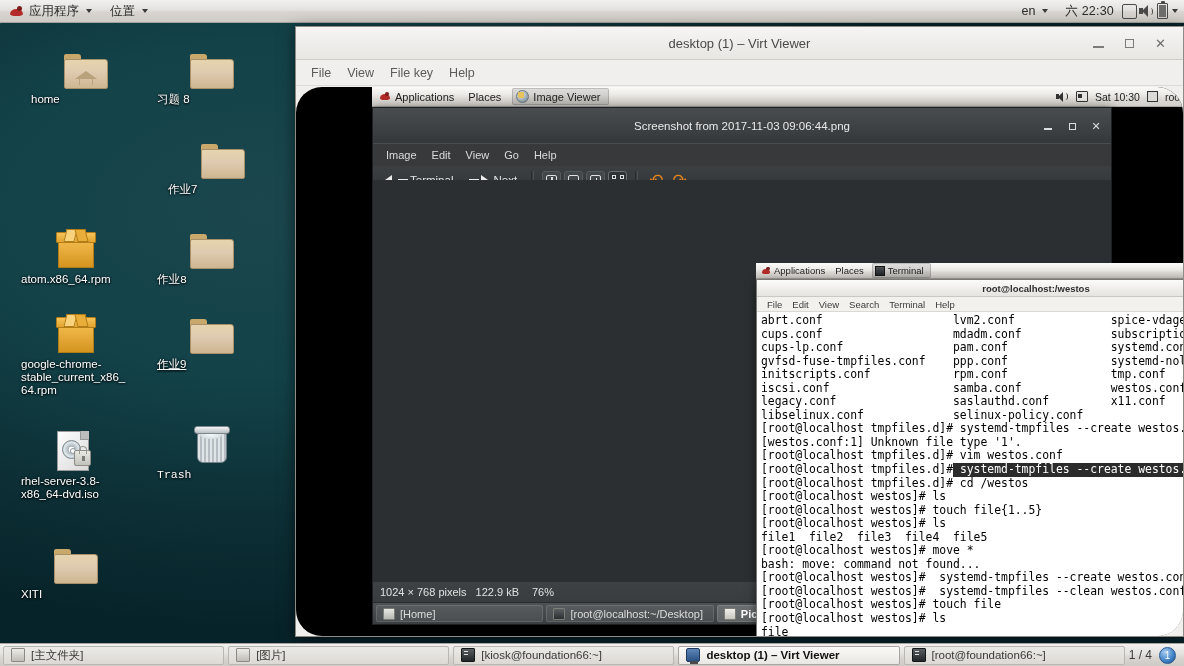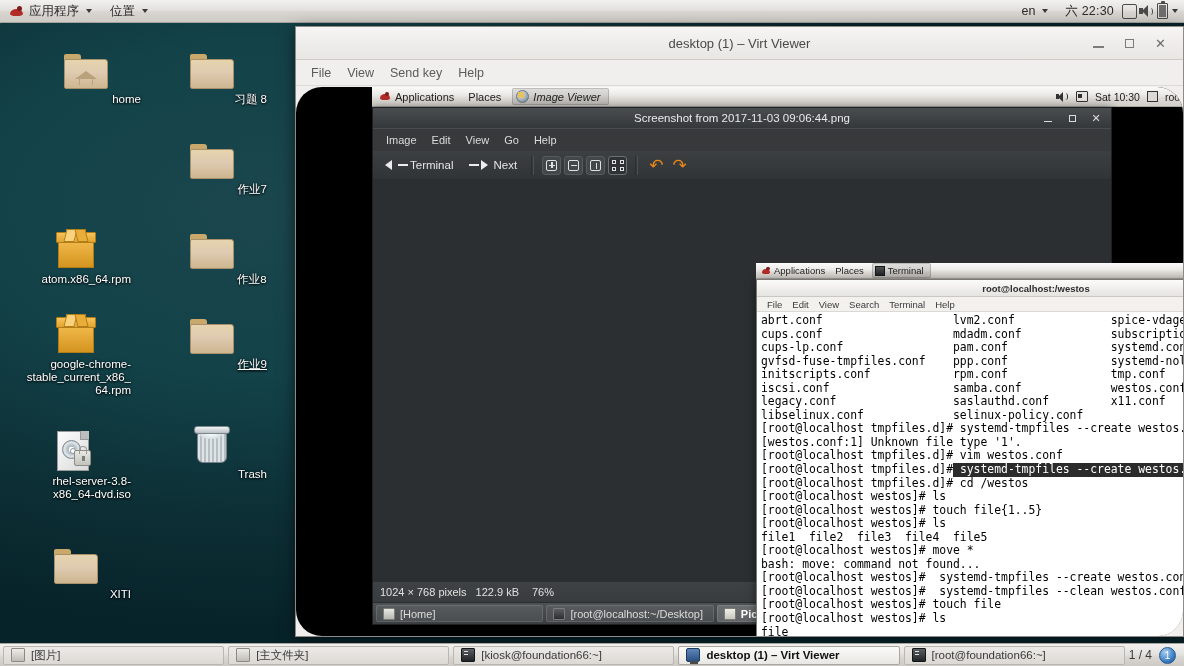--- a/index.html
+++ b/index.html
@@ -39,21 +39,21 @@
   .ico-bat:after{content:"";position:absolute;left:1px;top:1px;right:1px;bottom:1px;background:#6e6e6e;}
 
   
   #desktop{
     left:0;top:23px;width:1184px;height:620px;
     background:
       linear-gradient(118deg,rgba(255,255,255,.05) 0 1px,transparent 1px 60px),
       linear-gradient(118deg,rgba(255,255,255,.035) 0 1px,transparent 1px 95px),
       radial-gradient(ellipse 700px 420px at 22% 30%,#1b464d 0%,#134249 40%,#0c2e34 75%,#07232a 100%);
   }
-  .icon-cell{position:absolute;width:110px;text-align:right;color:#fff;cursor:default;}
+  .icon-cell{position:absolute;width:110px;text-align:left;color:#fff;cursor:default;}
   .icon-cell .lbl{
     font-size:11.5px;line-height:13px;margin-top:4px;
     text-shadow:0 1px 2px rgba(0,0,0,.9),0 0 3px rgba(0,0,0,.8);
     word-wrap:break-word;
   }
   .icon-art{height:48px;display:flex;align-items:flex-end;justify-content:center;}
 
   
   .folder{width:44px;height:35px;position:relative;}
   .folder .tab{position:absolute;left:0;top:0;width:17px;height:7px;background:#c9a86b;border-radius:2px 3px 0 0;}
@@ -119,40 +119,40 @@
   #inner-panel{
     left:76px;top:0;width:811px;height:20px;
     background:linear-gradient(to bottom,#fafaf8 0%,#eceae7 40%,#dedbd6 60%,#d2cfca 100%);
     border-bottom:1px solid #a9a59f;
     display:flex;align-items:center;font-size:11px;color:#222;box-sizing:border-box;
   }
   .ip-item{padding:0 7px;height:20px;display:flex;align-items:center;gap:4px;cursor:default;}
   .rh-logo-sm{width:12px;height:11px;position:relative;}
   .rh-logo-sm:before{content:"";position:absolute;left:1px;top:3px;width:10px;height:6px;border-radius:50% 50% 45% 45%/70% 70% 30% 30%;background:#b32b28;}
   .rh-logo-sm:after{content:"";position:absolute;left:6px;top:0.5px;width:4px;height:4px;border-radius:50%;background:#7c1d1b;}
-  .task-chip{display:flex;align-items:center;gap:4px;padding:1px 8px 1px 3px;background:rgba(0,0,0,.10);border:1px solid rgba(0,0,0,.15);border-radius:2px;margin-left:4px;font-style:italic;}
+  .task-chip{display:flex;align-items:center;gap:4px;padding:1px 8px 1px 3px;background:rgba(0,0,0,.10);border:1px solid rgba(0,0,0,.15);border-radius:2px;margin-left:4px;}
   .eog-ico{width:13px;height:13px;border-radius:50%;background:radial-gradient(circle at 35% 30%,#fff 0 18%,#cfd7dd 19%,#8fa0ab 70%,#5d6d77 100%);border:1px solid #6a7880;box-sizing:border-box;position:relative;}
   .eog-ico:after{content:"";position:absolute;left:1px;top:1px;width:6px;height:6px;background:#e9c35d;border-radius:1px;}
   #inner-panel-right{margin-left:auto;display:flex;align-items:center;gap:7px;font-size:10.5px;}
   .spk-sm{position:relative;width:13px;height:11px;}
   .spk-sm .b{position:absolute;left:0;top:3px;width:3px;height:5px;background:#333;}
   .spk-sm .c{position:absolute;left:2px;top:0.5px;width:0;height:0;border-top:5px solid transparent;border-bottom:5px solid transparent;border-right:5px solid #333;}
   .spk-sm .w{position:absolute;left:8px;top:2px;width:3px;height:7px;border-right:1.4px solid #333;border-radius:0 60% 60% 0/0 50% 50% 0;}
   .net-sm{width:12px;height:11px;border:1.4px solid #333;border-radius:1px;box-sizing:border-box;position:relative;background:#e6e4e0;}
   .net-sm:after{content:"";position:absolute;left:1.5px;top:1.5px;width:4px;height:4px;background:#333;}
   .usr-sm{width:11px;height:11px;border:1.4px solid #333;box-sizing:border-box;position:relative;background:#dcdad6;}
 
   
   #eog-window{
     left:76px;top:20px;width:740px;height:518px;
     background:#373a3c;border:1px solid #1e2123;box-sizing:border-box;
     box-shadow:0 2px 10px rgba(0,0,0,.6);
   }
   #eog-titlebar{
-    height:21px;background:linear-gradient(to bottom,#4a4d50,#35383a);
+    height:36px;background:linear-gradient(to bottom,#4a4d50,#35383a);
     display:flex;align-items:center;position:relative;
     border-bottom:1px solid #23262800;box-sizing:border-box;
   }
   #eog-title{position:absolute;left:0;right:0;text-align:center;font-size:11.5px;color:#e9e9e9;}
   .eog-wb{width:14px;height:14px;color:#dcdcdc;font-size:11px;line-height:14px;text-align:center;position:relative;cursor:default;}
   .eog-wb.min:after{content:"";position:absolute;left:3px;bottom:3px;width:8px;height:1.4px;background:#dcdcdc;}
   .eog-wb.max:after{content:"";position:absolute;left:4px;top:4px;width:7px;height:7px;border:1.5px solid #dcdcdc;box-sizing:border-box;}
   .eog-wbs{margin-left:auto;display:flex;align-items:center;gap:10px;padding-right:8px;z-index:2;}
   #eog-menubar{height:22px;display:flex;align-items:center;padding-left:6px;gap:1px;background:#37393b;}
   .emenu{padding:2px 7px;font-size:11px;color:#dcdcdc;cursor:default;border-radius:2px;}
@@ -265,21 +265,21 @@
     </div>
     <div class="icon-cell" style="left: 157px; top: 18px;">
       <div class="icon-art">
         <div class="folder">
           <div class="tab"></div>
           <div class="bd"></div>
         </div>
       </div>
       <div class="lbl">习题 8</div>
     </div>
-    <div class="icon-cell" style="left: 157px; top: 108px;">
+    <div class="icon-cell" style="left: 168px; top: 108px;">
       <div class="icon-art">
         <div class="folder">
           <div class="tab"></div>
           <div class="bd"></div>
         </div>
       </div>
       <div class="lbl">作业7</div>
     </div>
     <div class="icon-cell" style="left: 21px; top: 198px;">
       <div class="icon-art">
@@ -325,21 +325,21 @@
       <div class="icon-art">
         <div class="iso">
           <div class="sheet"></div>
           <div class="fold"></div>
           <div class="disc"></div>
           <div class="lock"></div>
         </div>
       </div>
       <div class="lbl">rhel-server-3.8-x86_64-dvd.iso</div>
     </div>
-    <div class="icon-cell" style="left: 157px; top: 393px;">
+    <div class="icon-cell" style="left: 157px; top: 393px; font-family: Liberation Mono, monospace;">
       <div class="icon-art">
         <div class="trash">
           <div class="can"></div>
           <div class="lid"></div>
         </div>
       </div>
       <div class="lbl">Trash</div>
     </div>
     <div class="icon-cell" style="left: 21px; top: 513px;">
       <div class="icon-art">
@@ -384,21 +384,21 @@
     <div id="virt-title">desktop (1) – Virt Viewer</div>
     <div class="winbtns">
       <span class="wb min"></span>
       <span class="wb max"></span>
       <span class="wb">✕</span>
     </div>
   </div>
   <div id="virt-menubar">
     <div class="vmenu">File</div>
     <div class="vmenu">View</div>
-    <div class="vmenu">Send key</div>
+    <div class="vmenu">File key</div>
     <div class="vmenu">Help</div>
   </div>
 
   <div id="vm-screen">
 
     <div id="inner-panel" class="abs">
       <div class="ip-item">
         <span class="rh-logo-sm"></span>
         <span>Applications</span>
       </div>
@@ -562,25 +562,25 @@
       </div>
 
     </div>
 
   </div>
 </div>
 
 <div id="host-taskbar" class="abs">
   <div class="htask">
     <span class="hi files"></span>
-    <span>[图片]</span>
+    <span>[主文件夹]</span>
   </div>
   <div class="htask">
     <span class="hi files"></span>
-    <span>[主文件夹]</span>
+    <span>[图片]</span>
   </div>
   <div class="htask">
     <span class="hi term"></span>
     <span>[kiosk@foundation66:~]</span>
   </div>
   <div class="htask active">
     <span class="hi monitor"></span>
     <span>desktop (1) – Virt Viewer</span>
   </div>
   <div class="htask">

